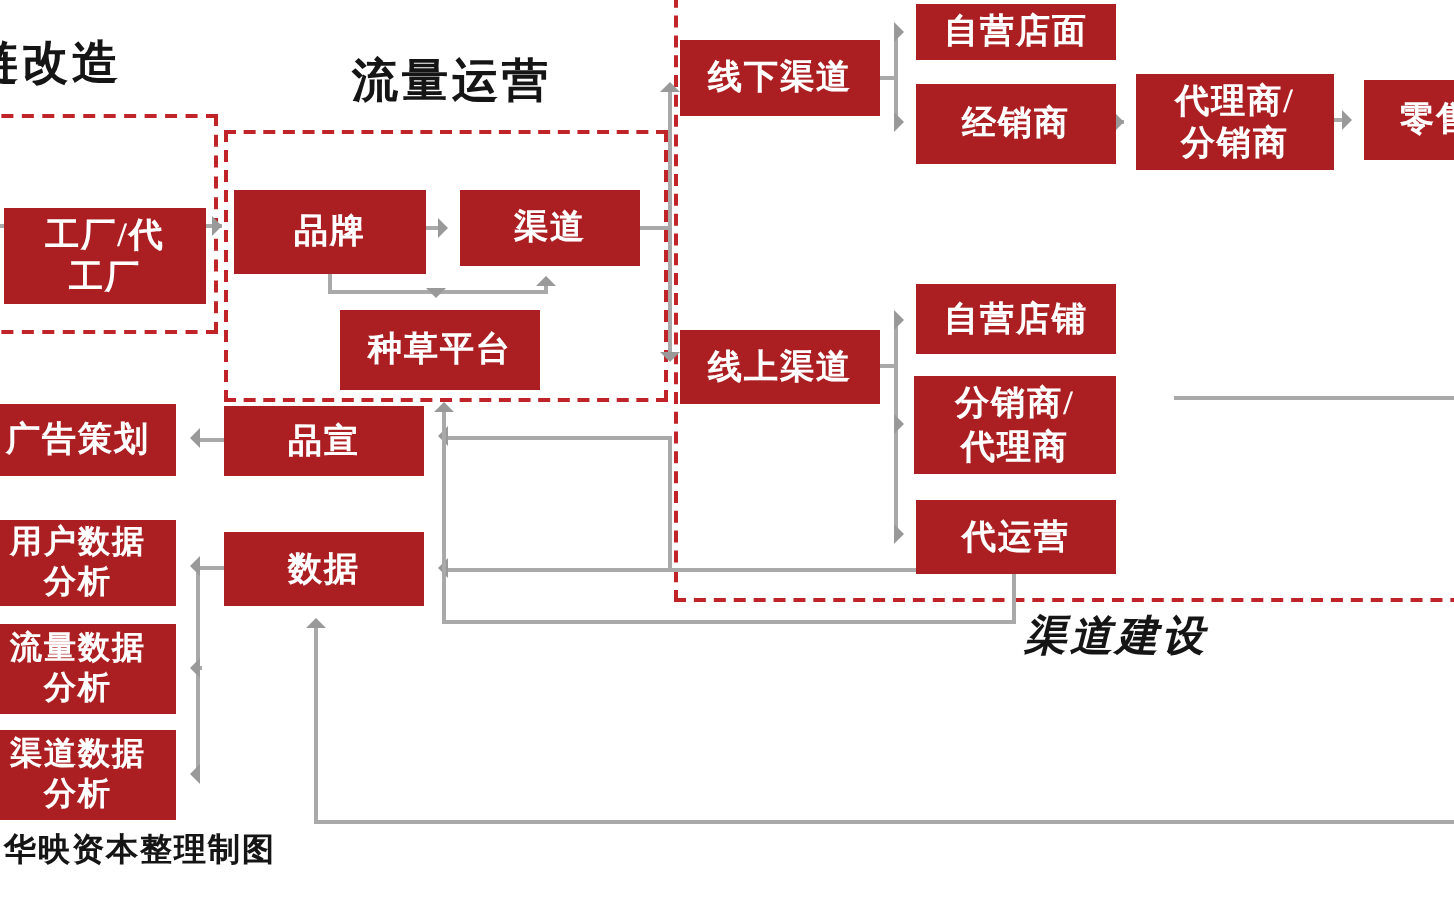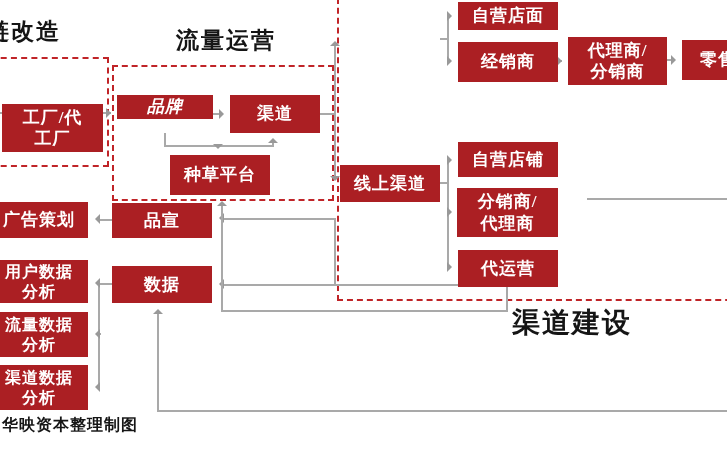--- a/index.html
+++ b/index.html
@@ -17,21 +17,21 @@
   .slabel{position:absolute;color:#151515;font-weight:bold;font-size:23px;white-space:nowrap;letter-spacing:2px;}
   .caption{position:absolute;color:#151515;font-weight:bold;font-size:16px;white-space:nowrap;letter-spacing:1px;}
   .ln{position:absolute;background:#a9a9a9;}
   .ar{position:absolute;width:0;height:0;border:5px solid transparent;}
   .ar.r{border-left-color:#999;}
   .ar.l{border-right-color:#999;}
   .ar.u{border-bottom-color:#999;}
   .ar.d{border-top-color:#999;}
   
   #b-factory{left:2px;top:88px;width:101px;height:48px;margin-top:16px;}
-  #b-brand{left:117px;top:95px;width:96px;height:24px;font-style:italic;}
+  #b-brand{left:117px;top:95px;width:96px;height:42px;}
   #b-channel{left:230px;top:95px;width:90px;height:38px;}
   #b-seeding{left:170px;top:155px;width:100px;height:40px;justify-content:center;}
   #b-offline{left:340px;top:20px;width:100px;height:38px;}
   #b-own-offline{left:458px;top:2px;width:100px;height:28px;}
   #b-dealer{left:458px;top:42px;width:100px;height:40px;}
   #b-agent{left:568px;top:37px;width:99px;height:48px;}
   #b-retailer{left:682px;top:40px;width:90px;height:40px;}
   #b-online{left:340px;top:165px;width:100px;height:37px;}
   #b-own-online{left:458px;top:142px;width:100px;height:35px;}
   #b-distagent{left:457px;top:188px;width:101px;height:49px;}
@@ -42,21 +42,21 @@
   #b-userdata{left:-10px;top:260px;width:98px;height:43px;font-size:16px;}
   #b-trafficdata{left:-10px;top:312px;width:98px;height:45px;font-size:16px;}
   #b-channeldata{left:-10px;top:365px;width:98px;height:45px;font-size:16px;}
   
   #g-left{left:-30px;top:57px;width:135px;height:106px;}
   #g-mid{left:112px;top:65px;width:218px;height:132px;}
   #g-right{left:337px;top:-12px;width:430px;height:309px;}
   
   #lbl-left{left:-14px;top:16px;}
   #lbl-mid{left:176px;top:25px;}
-  #lbl-right{left:512px;top:304px;font-size:28px;}
+  #lbl-right{left:512px;top:304px;font-size:21px;font-style:italic;}
   #lbl-caption{left:2px;top:415px;}
 </style>
 </head>
 <body>
 
 <div id="stage">
 
   <div class="dashbox" id="g-left"></div>
   <div class="dashbox" id="g-mid"></div>
   <div class="dashbox" id="g-right"></div>
@@ -132,20 +132,23 @@
   </div>
   <div class="rbox" id="b-brand">
     <span>品牌</span>
   </div>
   <div class="rbox" id="b-channel">
     <span>渠道</span>
   </div>
   <div class="rbox" id="b-seeding">
     <span>种草平台</span>
   </div>
+  <div class="rbox" id="b-offline">
+    <span>线下渠道</span>
+  </div>
   <div class="rbox" id="b-own-offline">
     <span>自营店面</span>
   </div>
   <div class="rbox" id="b-dealer">
     <span>经销商</span>
   </div>
   <div class="rbox" id="b-agent">
     <span>代理商/</span>
     <span>分销商</span>
   </div>

